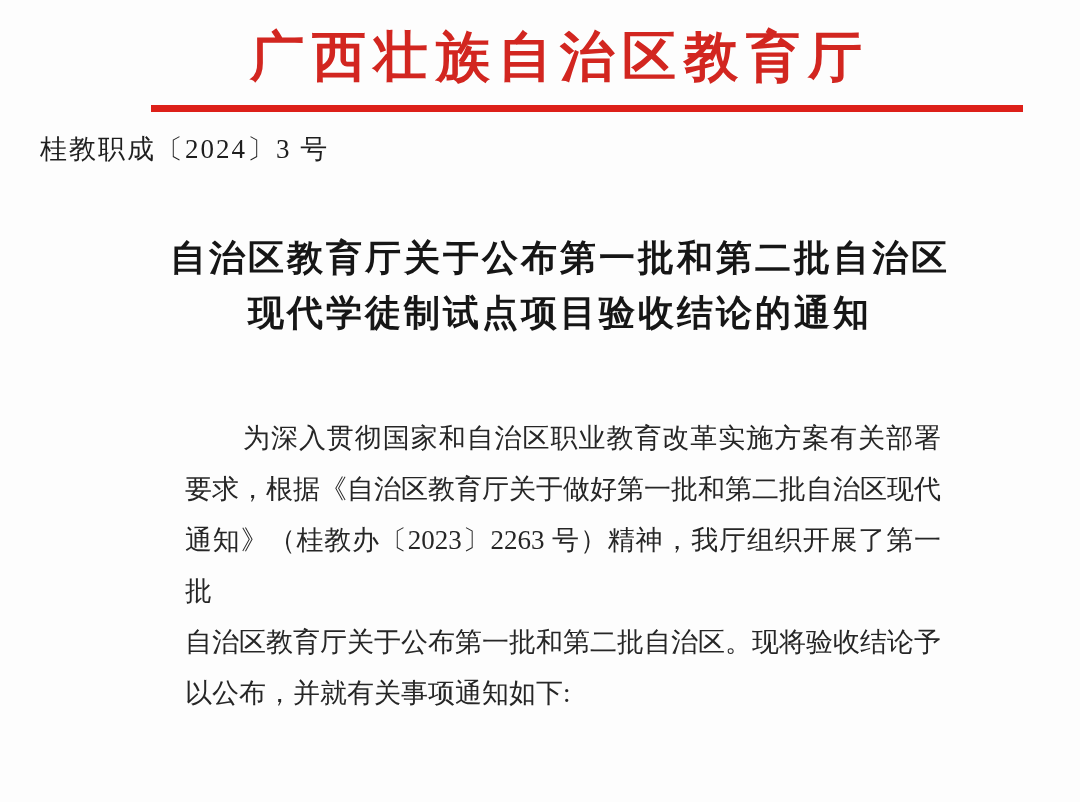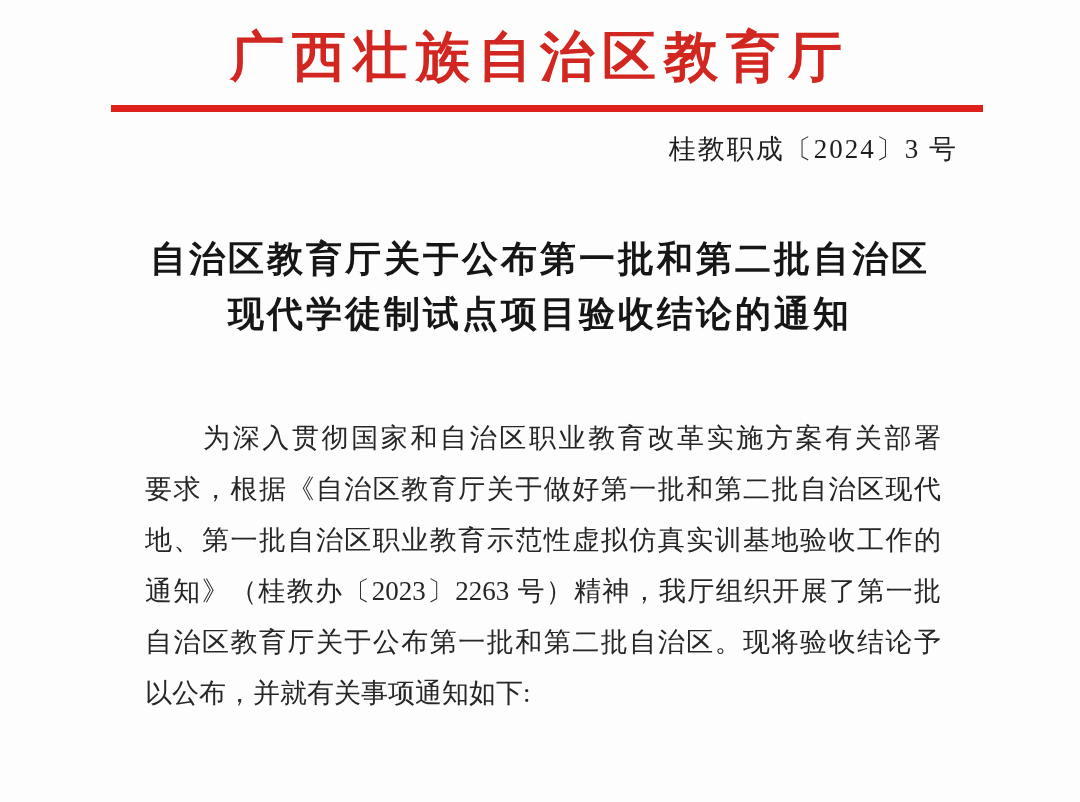--- a/index.html
+++ b/index.html
@@ -7,20 +7,21 @@
     width: 1080px;
     font-family: "Liberation Serif", "DejaVu Serif", serif;
   }
   .page {
     position: relative;
     width: 1080px;
     height: 802px;
     background: #fdfdfd;
     overflow: hidden;
     color: #242424;
+    padding-left: 40px;
   }
 
   
   .org-name {
     margin-top: 24px;
     text-align: center;
     font-family: "Liberation Sans", "DejaVu Sans", sans-serif;
     font-weight: bold;
     font-size: 54px;
     line-height: 64px;
@@ -33,33 +34,33 @@
     margin-left: 111px;
     width: 872px;
     height: 3px;
     background: #f3c3bf;
     border-top: 5px solid #dd2019;
     border-bottom: 2px solid #dd2019;
   }
   .doc-number {
     margin-top: 21px;
     padding-right: 122px;
-    text-align: right;
+    text-align: left;
     font-size: 27px;
     line-height: 32px;
     color: #1e1e1e;
     letter-spacing: 2px;
     white-space: nowrap;
   }
 
   
   .doc-title {
     margin-top: 66px;
     text-align: center;
-    font-family: Liberation Sans, sans-serif;
+    font-family: Liberation Serif, serif;
     font-weight: bold;
     font-size: 36px;
     line-height: 55px;
     letter-spacing: 3px;
     color: #161616;
   }
   .doc-title .title-line { display: block; white-space: nowrap; }
 
   
   .body-text {
@@ -94,19 +95,18 @@
   <div class="doc-number">桂教职成〔2024〕3 号</div>
 
   <h1 class="doc-title">
     <span class="title-line">自治区教育厅关于公布第一批和第二批自治区</span>
     <span class="title-line">现代学徒制试点项目验收结论的通知</span>
   </h1>
 
   <div class="body-text">
     <div class="body-line indent">为深入贯彻国家和自治区职业教育改革实施方案有关部署</div>
     <div class="body-line">要求，根据《自治区教育厅关于做好第一批和第二批自治区现代</div>
-    <div class="body-line">地、第一批自治区职业教育示范性虚拟仿真实训基地验收工作的</div>
     <div class="body-line">通知》（桂教办〔2023〕2263 号）精神，我厅组织开展了第一批</div>
     <div class="body-line">自治区教育厅关于公布第一批和第二批自治区。现将验收结论予</div>
     <div class="body-line plain">以公布，并就有关事项通知如下:</div>
   </div>
 
 </div>
 
 </body></html>

